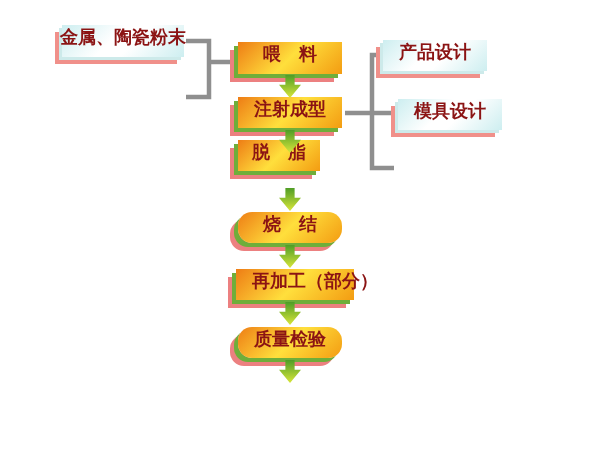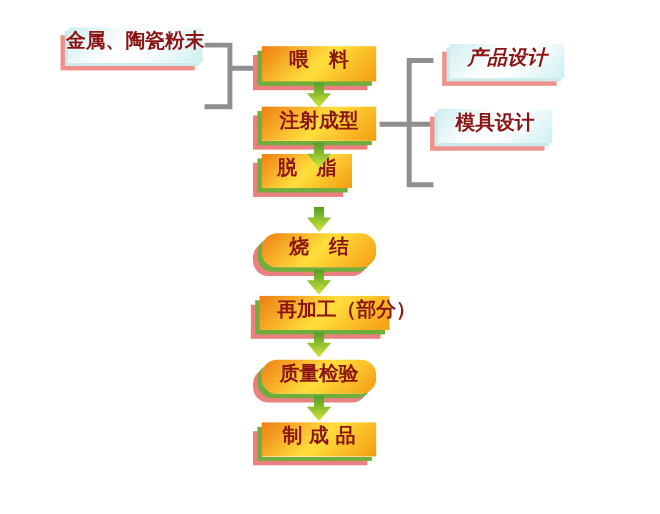--- a/index.html
+++ b/index.html
@@ -58,21 +58,21 @@
   
   .pos-in1 { left: 62px;  top: 25px;  width: 122px; height: 32px; }
   .pos-in2 { left: 62px;  top: 81px;  width: 122px; height: 32px; }
   .pos-p1  { left: 238px; top: 42px;  width: 104px; height: 32px; }
   .pos-p2  { left: 238px; top: 97px;  width: 104px; height: 31px; }
   .pos-p3  { left: 238px; top: 140px; width: 82px; height: 31px; }
   .pos-p4  { left: 238px; top: 212px; width: 104px; height: 31px; border-radius: 14px; }
   .pos-p5  { left: 236px; top: 269px; width: 118px; height: 31px; padding-left: 40px; }
   .pos-p6  { left: 238px; top: 327px; width: 104px; height: 31px; border-radius: 14px; }
   .pos-p7  { left: 238px; top: 384px; width: 104px; height: 31px; }
-  .pos-d1  { left: 409px; top: 40px;  width: 104px; height: 31px; font-style: italic; }
+  .pos-d1  { left: 383px; top: 40px;  width: 104px; height: 31px; }
   .pos-d2  { left: 398px; top: 99px;  width: 104px; height: 31px; }
   .pos-d3  { left: 398px; top: 152px; width: 104px; height: 31px; }
   .pos-a1  { left: 279px; top: 75px;  }
   .pos-a2  { left: 279px; top: 130px; }
   .pos-a3  { left: 279px; top: 188px; }
   .pos-a4  { left: 279px; top: 245px; }
   .pos-a5  { left: 279px; top: 302px; }
   .pos-a6  { left: 279px; top: 360px; }
 </style>
 </head>
@@ -100,23 +100,20 @@
   </div>
   <div class="box orange pos-p4">
     <span class="label">烧　结</span>
   </div>
   <div class="box orange pos-p5">
     <span class="label">再加工（部分）</span>
   </div>
   <div class="box orange pos-p6">
     <span class="label">质量检验</span>
   </div>
-  <div class="box orange pos-p7">
-    <span class="label">制 成 品</span>
-  </div>
 
   <div class="arrow pos-a1"></div>
   <div class="arrow pos-a2"></div>
   <div class="arrow pos-a3"></div>
   <div class="arrow pos-a4"></div>
   <div class="arrow pos-a5"></div>
   <div class="arrow pos-a6"></div>
 
   <div class="box light pos-d1">
     <span class="label">产品设计</span>

